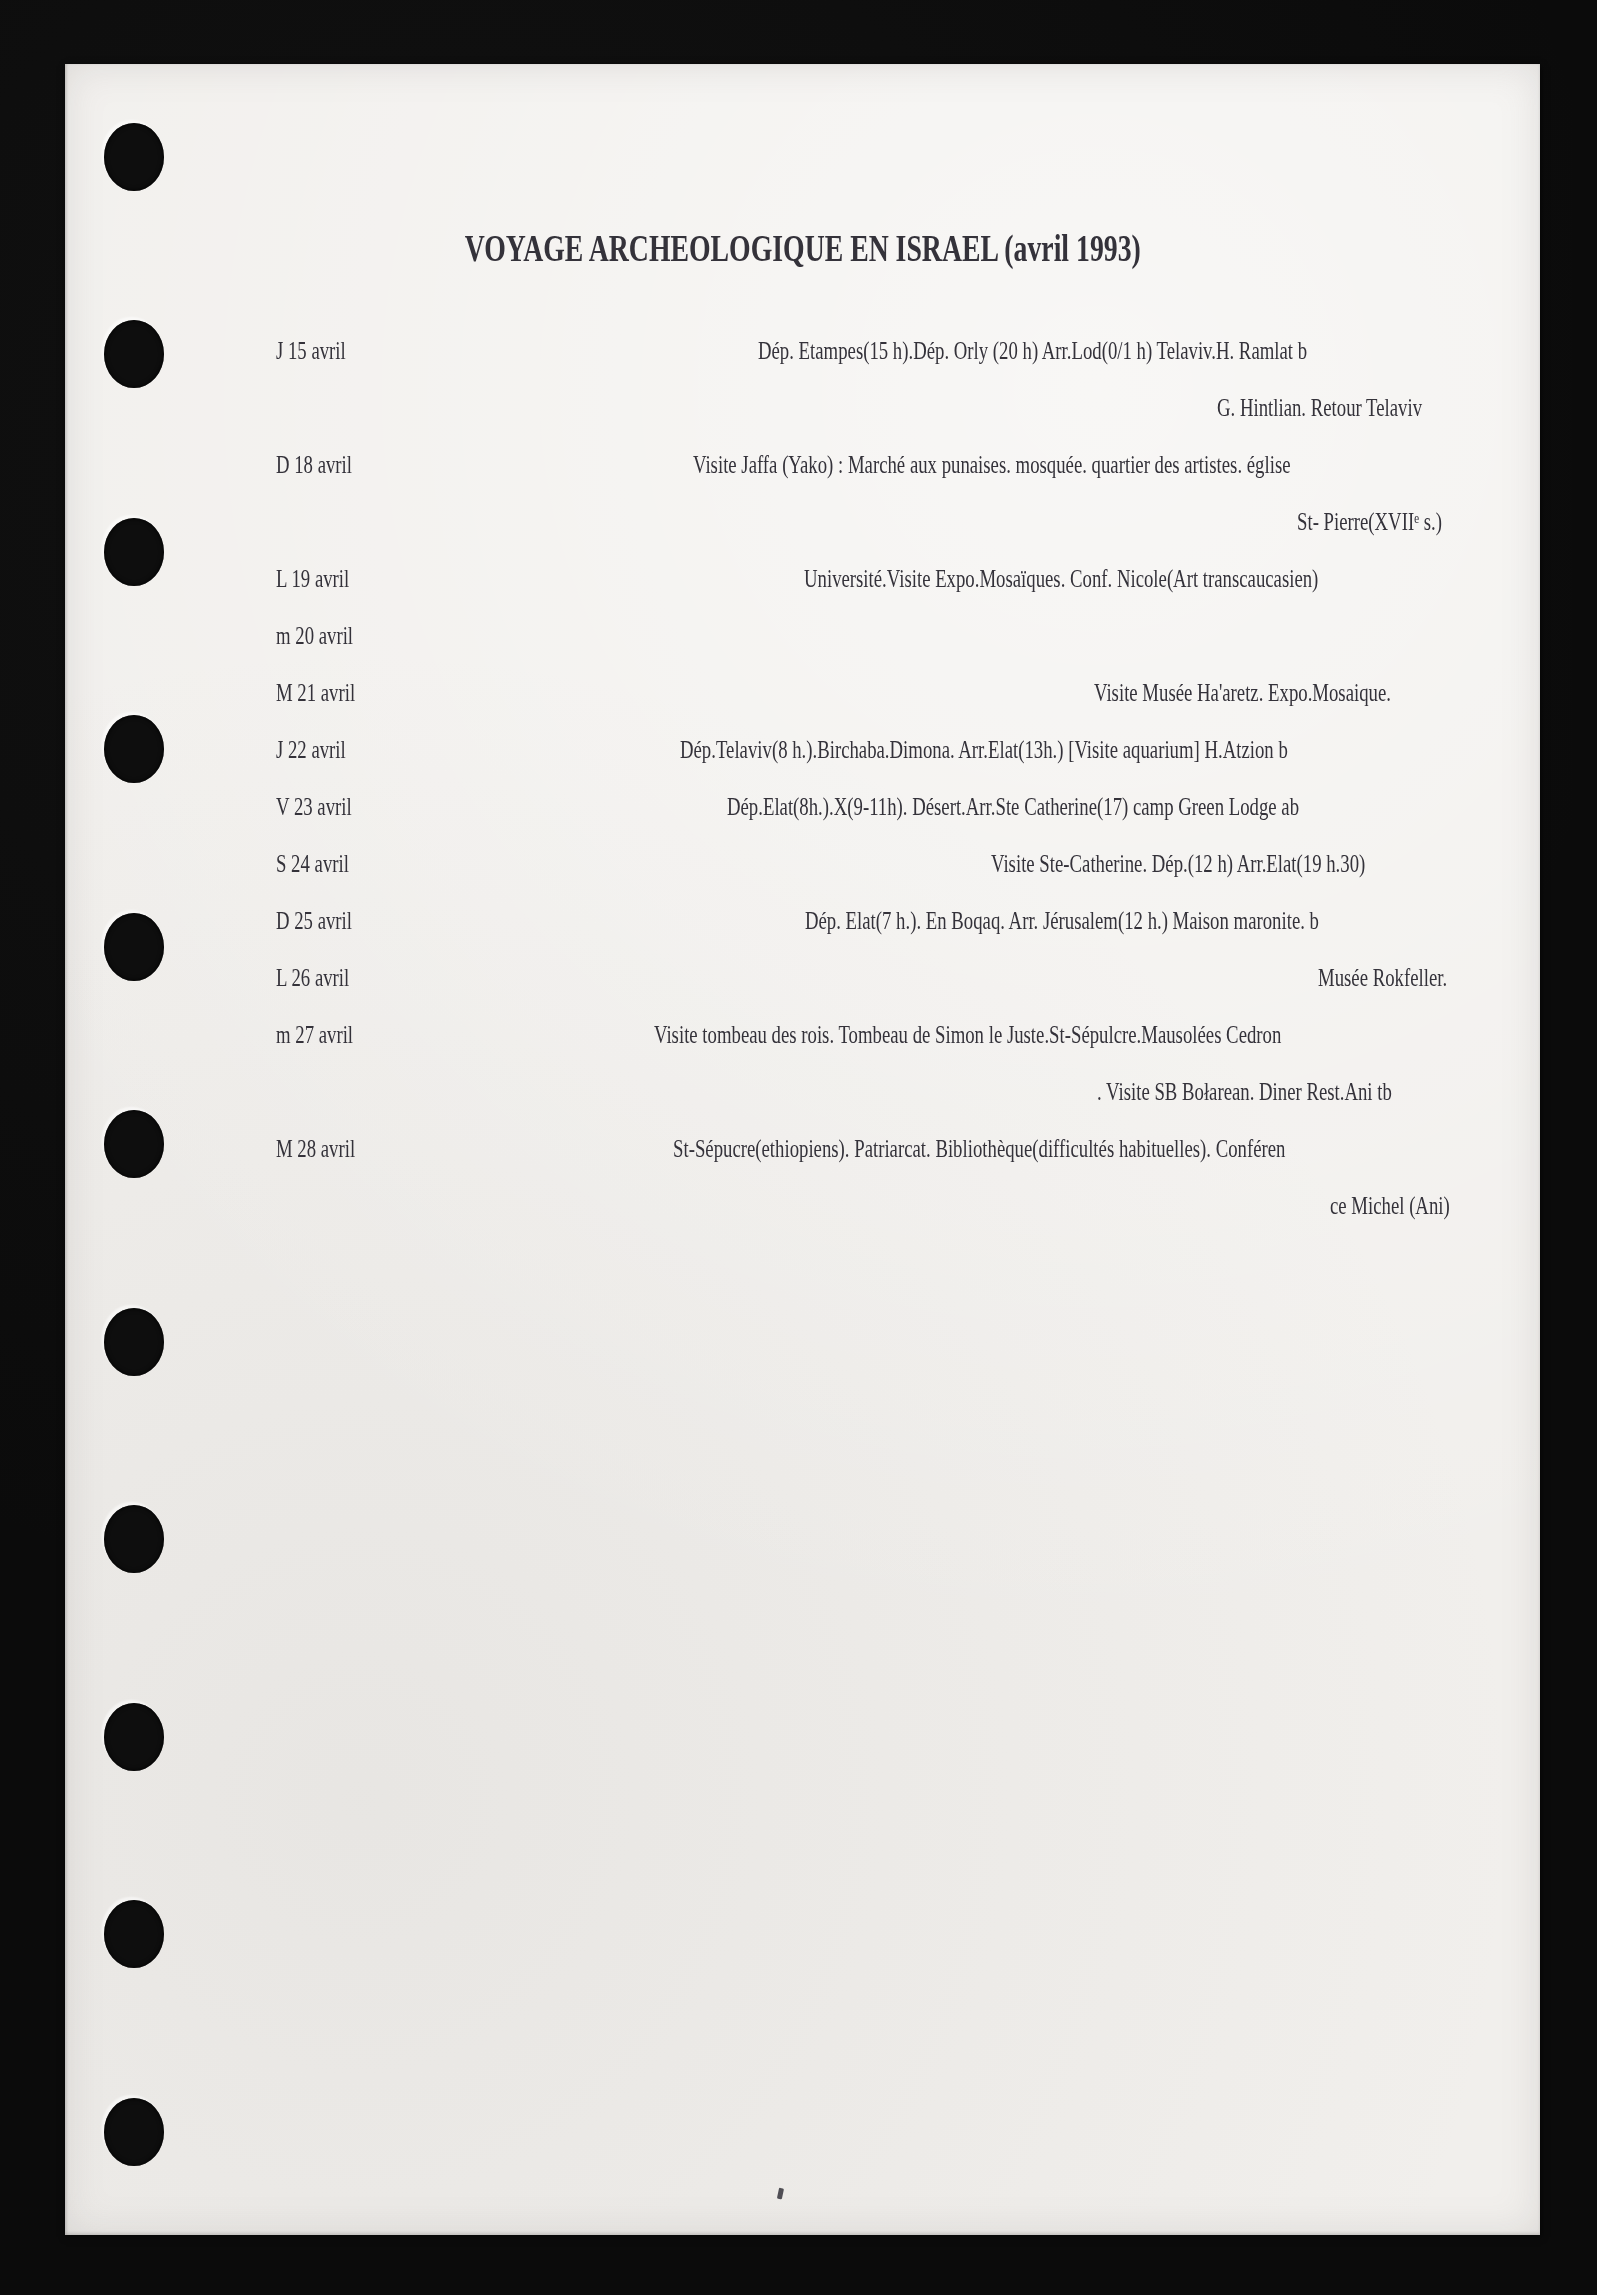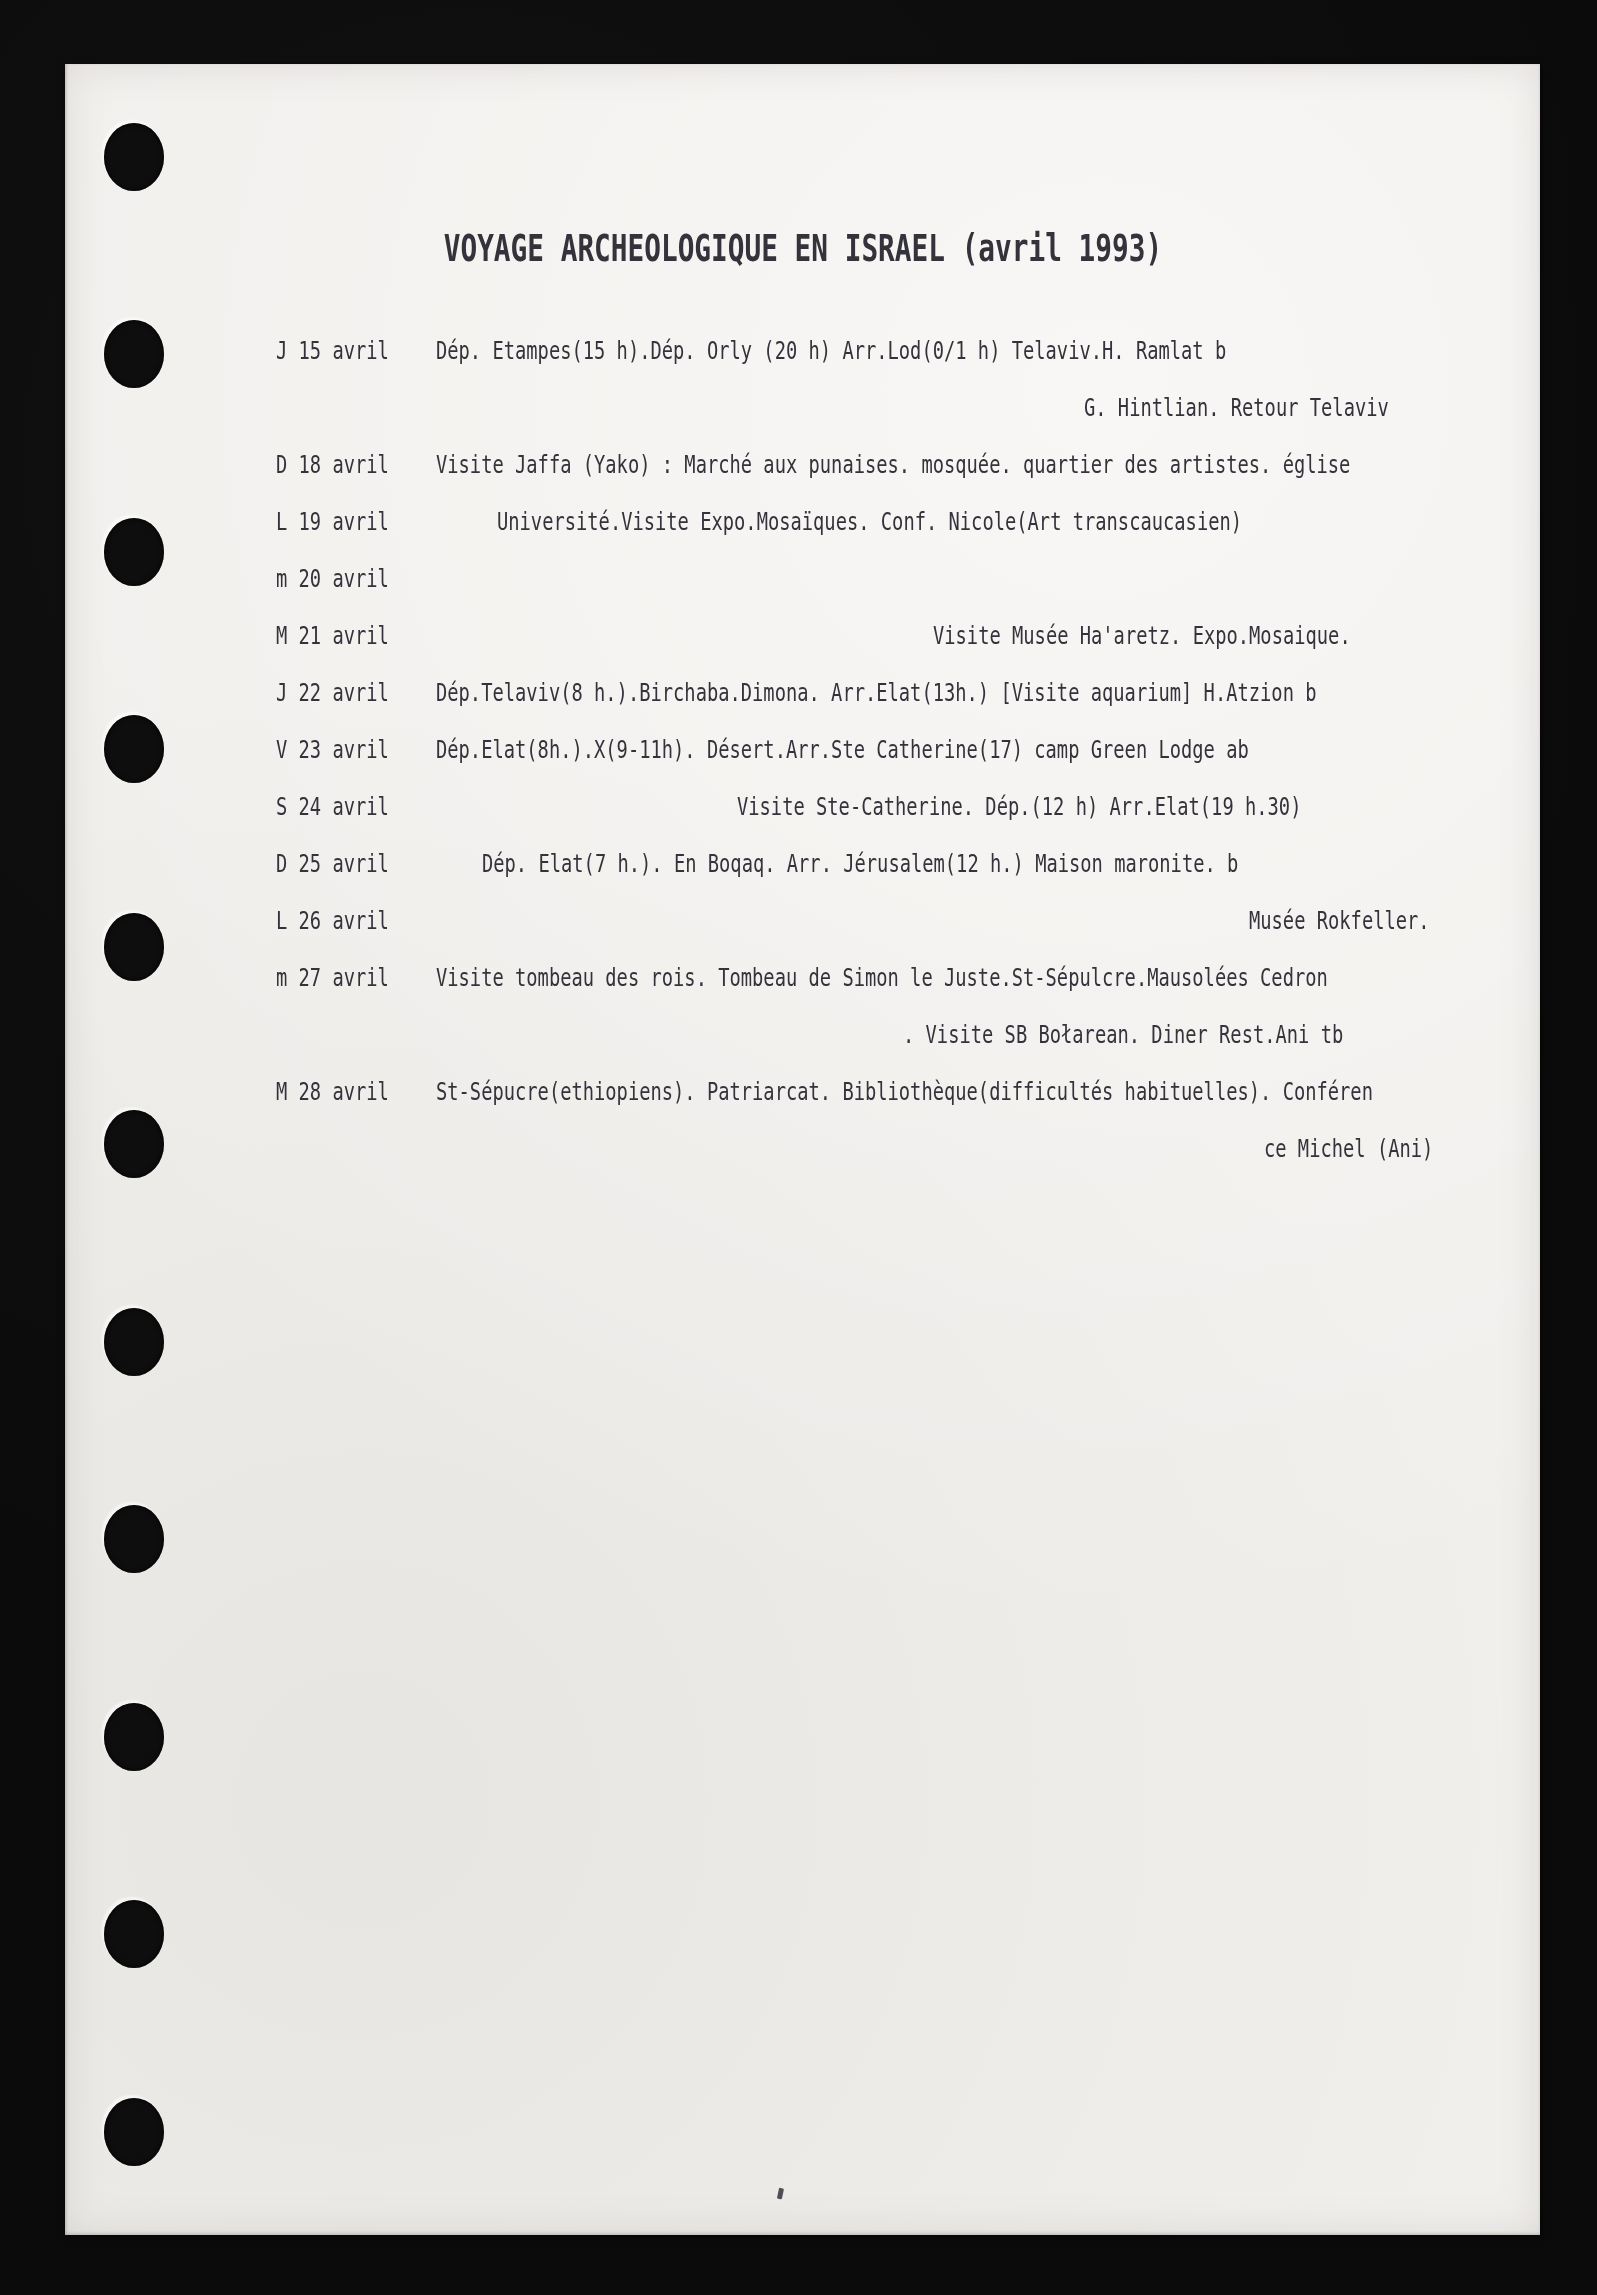--- a/index.html
+++ b/index.html
@@ -12,20 +12,21 @@
     width:1598px;height:2295px;
     background:var(--backdrop);
     font-family:"DejaVu Sans Mono","DejaVu Sans",monospace;
     overflow:hidden;
   }
   .scan{
     position:relative;width:1572px;height:2295px;
     background:
       radial-gradient(circle at 30% 20%, rgba(60,60,60,0.12), rgba(0,0,0,0) 55%),
       var(--backdrop);
+    font-family: Liberation Serif, serif;
   }
   .page{
     position:absolute;left:65px;top:64px;width:1475px;height:2171px;
     background:
       radial-gradient(circle at 70% 15%, rgba(255,255,255,0.5), rgba(255,255,255,0) 60%),
       radial-gradient(circle at 20% 80%, rgba(190,188,185,0.18), rgba(255,255,255,0) 55%),
       var(--paper);
     box-shadow:
       inset 0 0 39px rgba(120,118,115,0.18),
       inset 2px 0 2.6px rgba(0,0,0,0.10),
@@ -101,20 +102,24 @@
       </div>
       <div class="row">
         <div class="date-cell"></div>
         <div class="desc-cell"><span>G. Hintlian. Retour Telaviv</span></div>
       </div>
       <div class="row">
         <div class="date-cell"><span>D 18 avril</span></div>
         <div class="desc-cell"><span>Visite Jaffa (Yako) :  Marché aux punaises. mosquée. quartier des artistes. église</span></div>
       </div>
       <div class="row">
+        <div class="date-cell"></div>
+        <div class="desc-cell"><span>St- Pierre(XVIIᵉ s.)</span></div>
+      </div>
+      <div class="row">
         <div class="date-cell"><span>L 19 avril</span></div>
         <div class="desc-cell"><span>Université.Visite Expo.Mosaïques. Conf. Nicole(Art transcaucasien)</span></div>
       </div>
       <div class="row">
         <div class="date-cell"><span>m 20 avril</span></div>
       </div>
       <div class="row">
         <div class="date-cell"><span>M 21 avril</span></div>
         <div class="desc-cell"><span>Visite Musée Ha'aretz. Expo.Mosaique.</span></div>
       </div>

